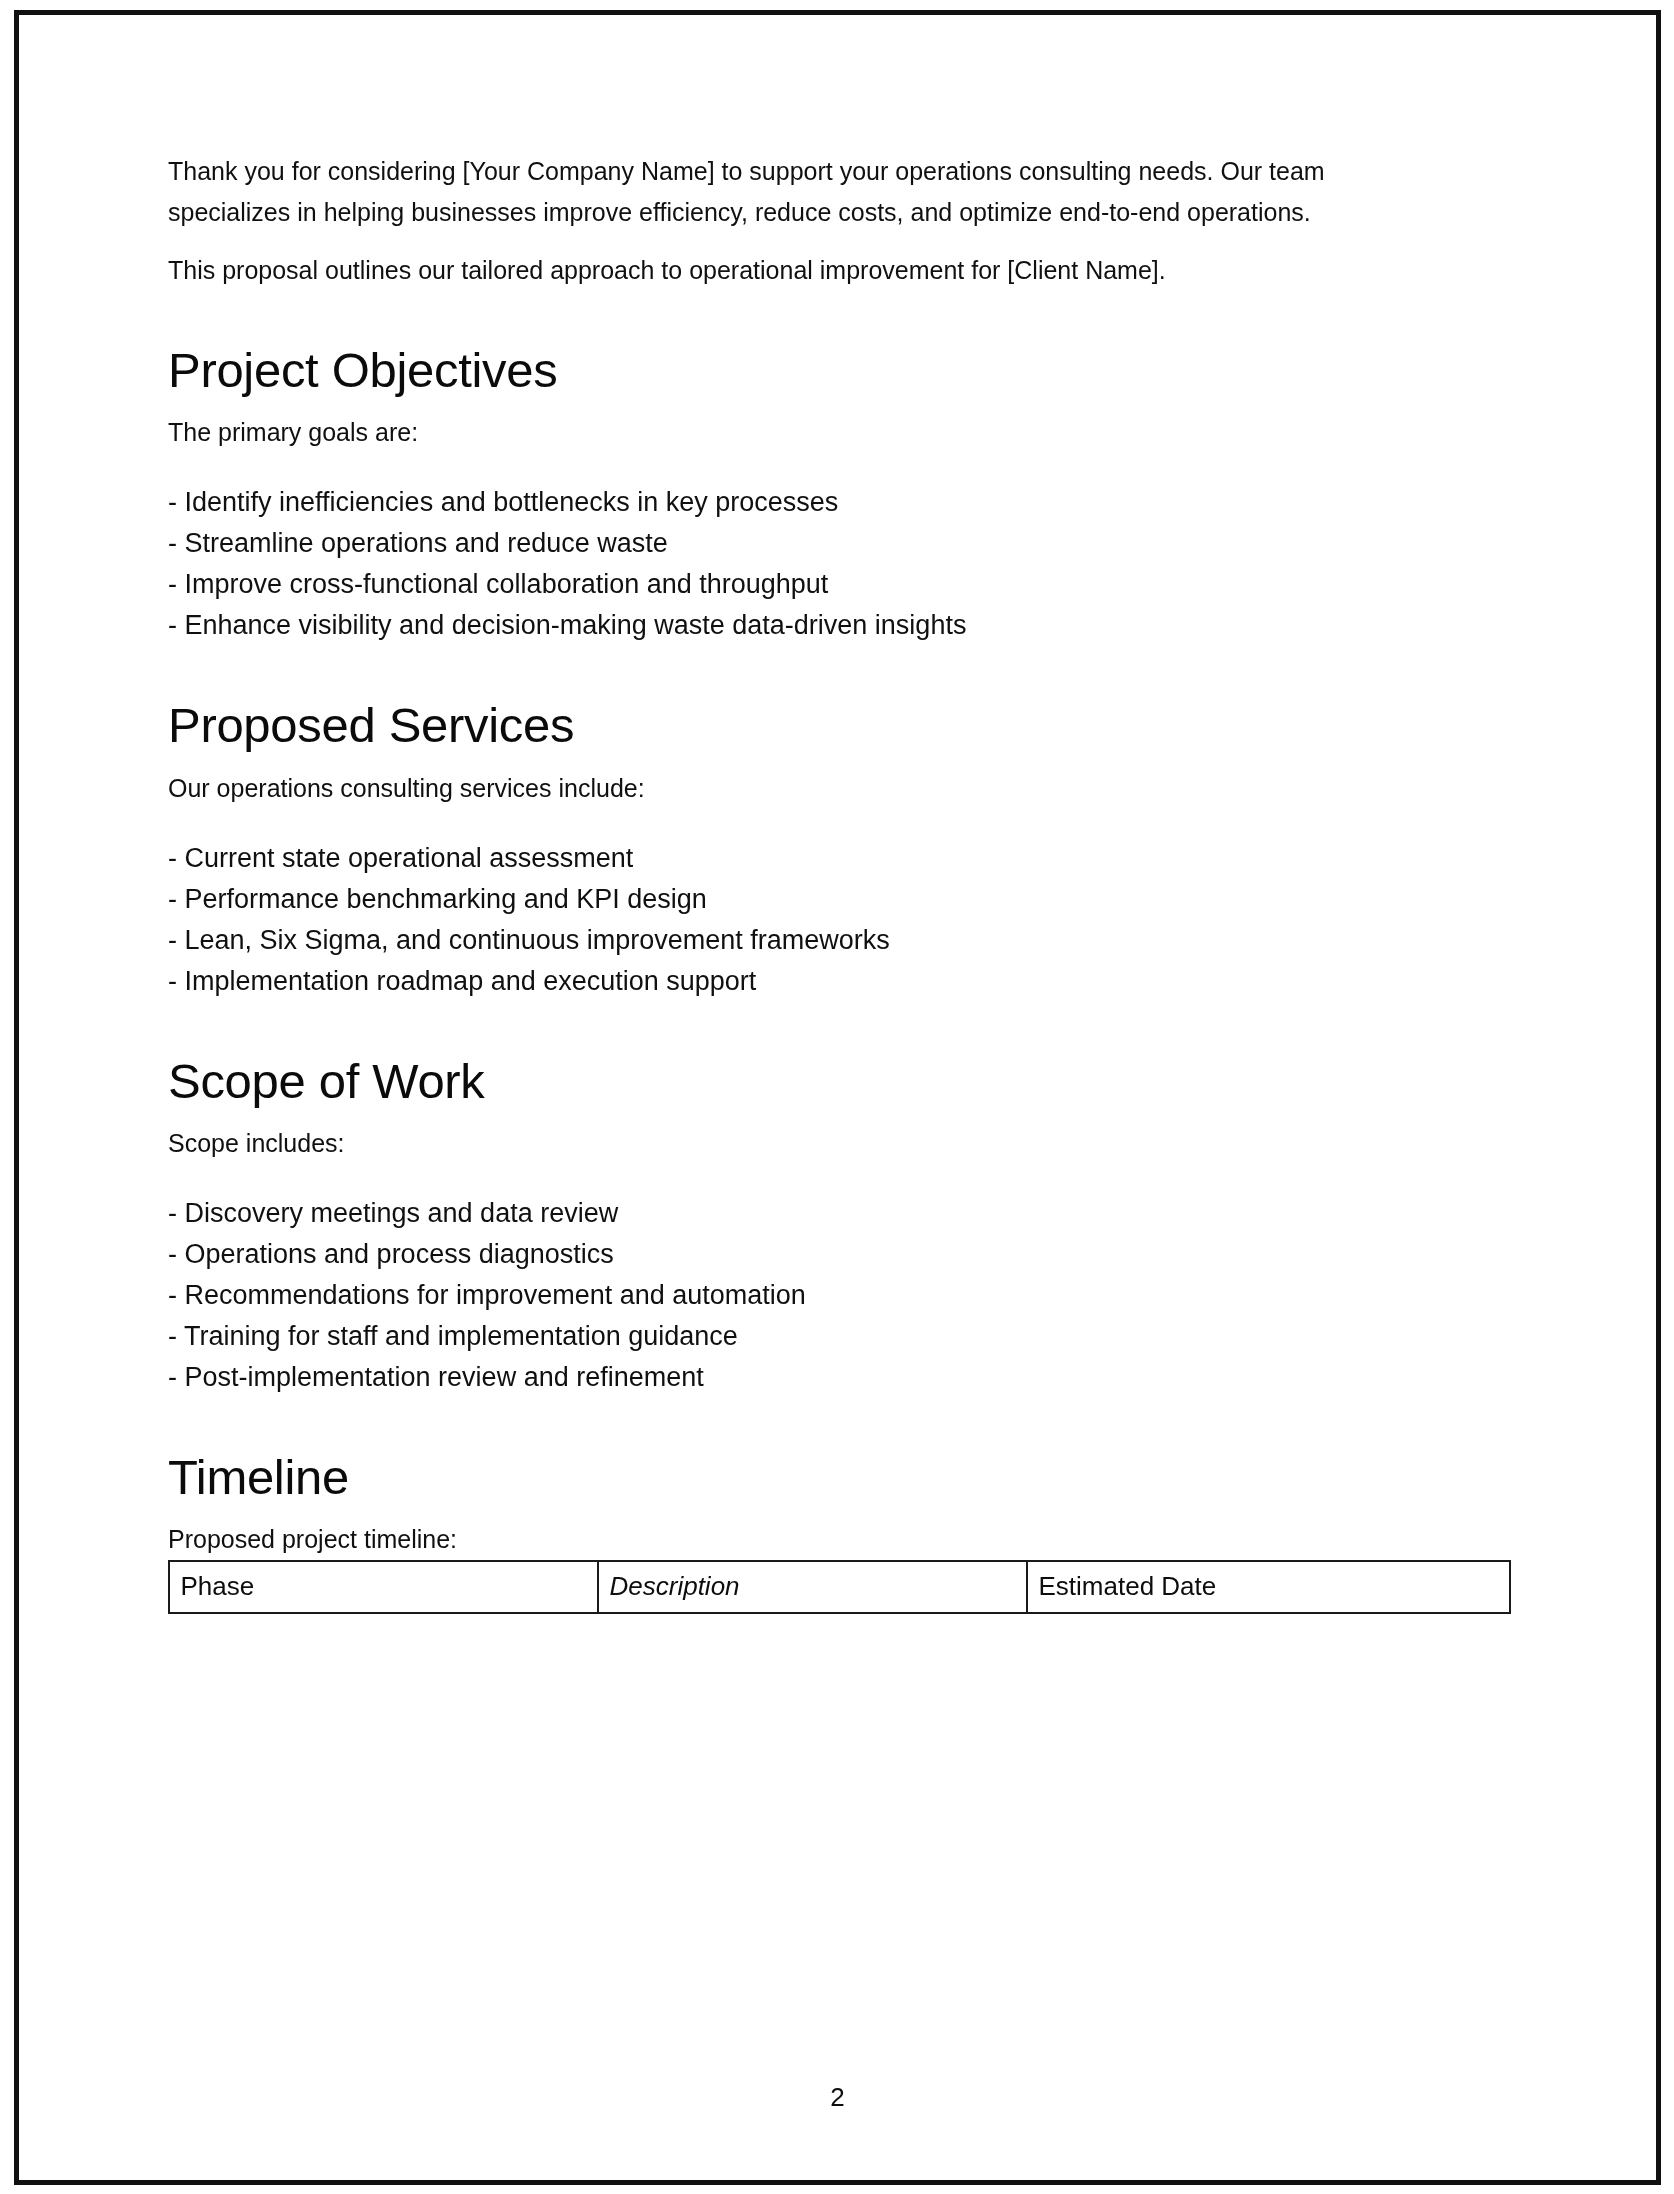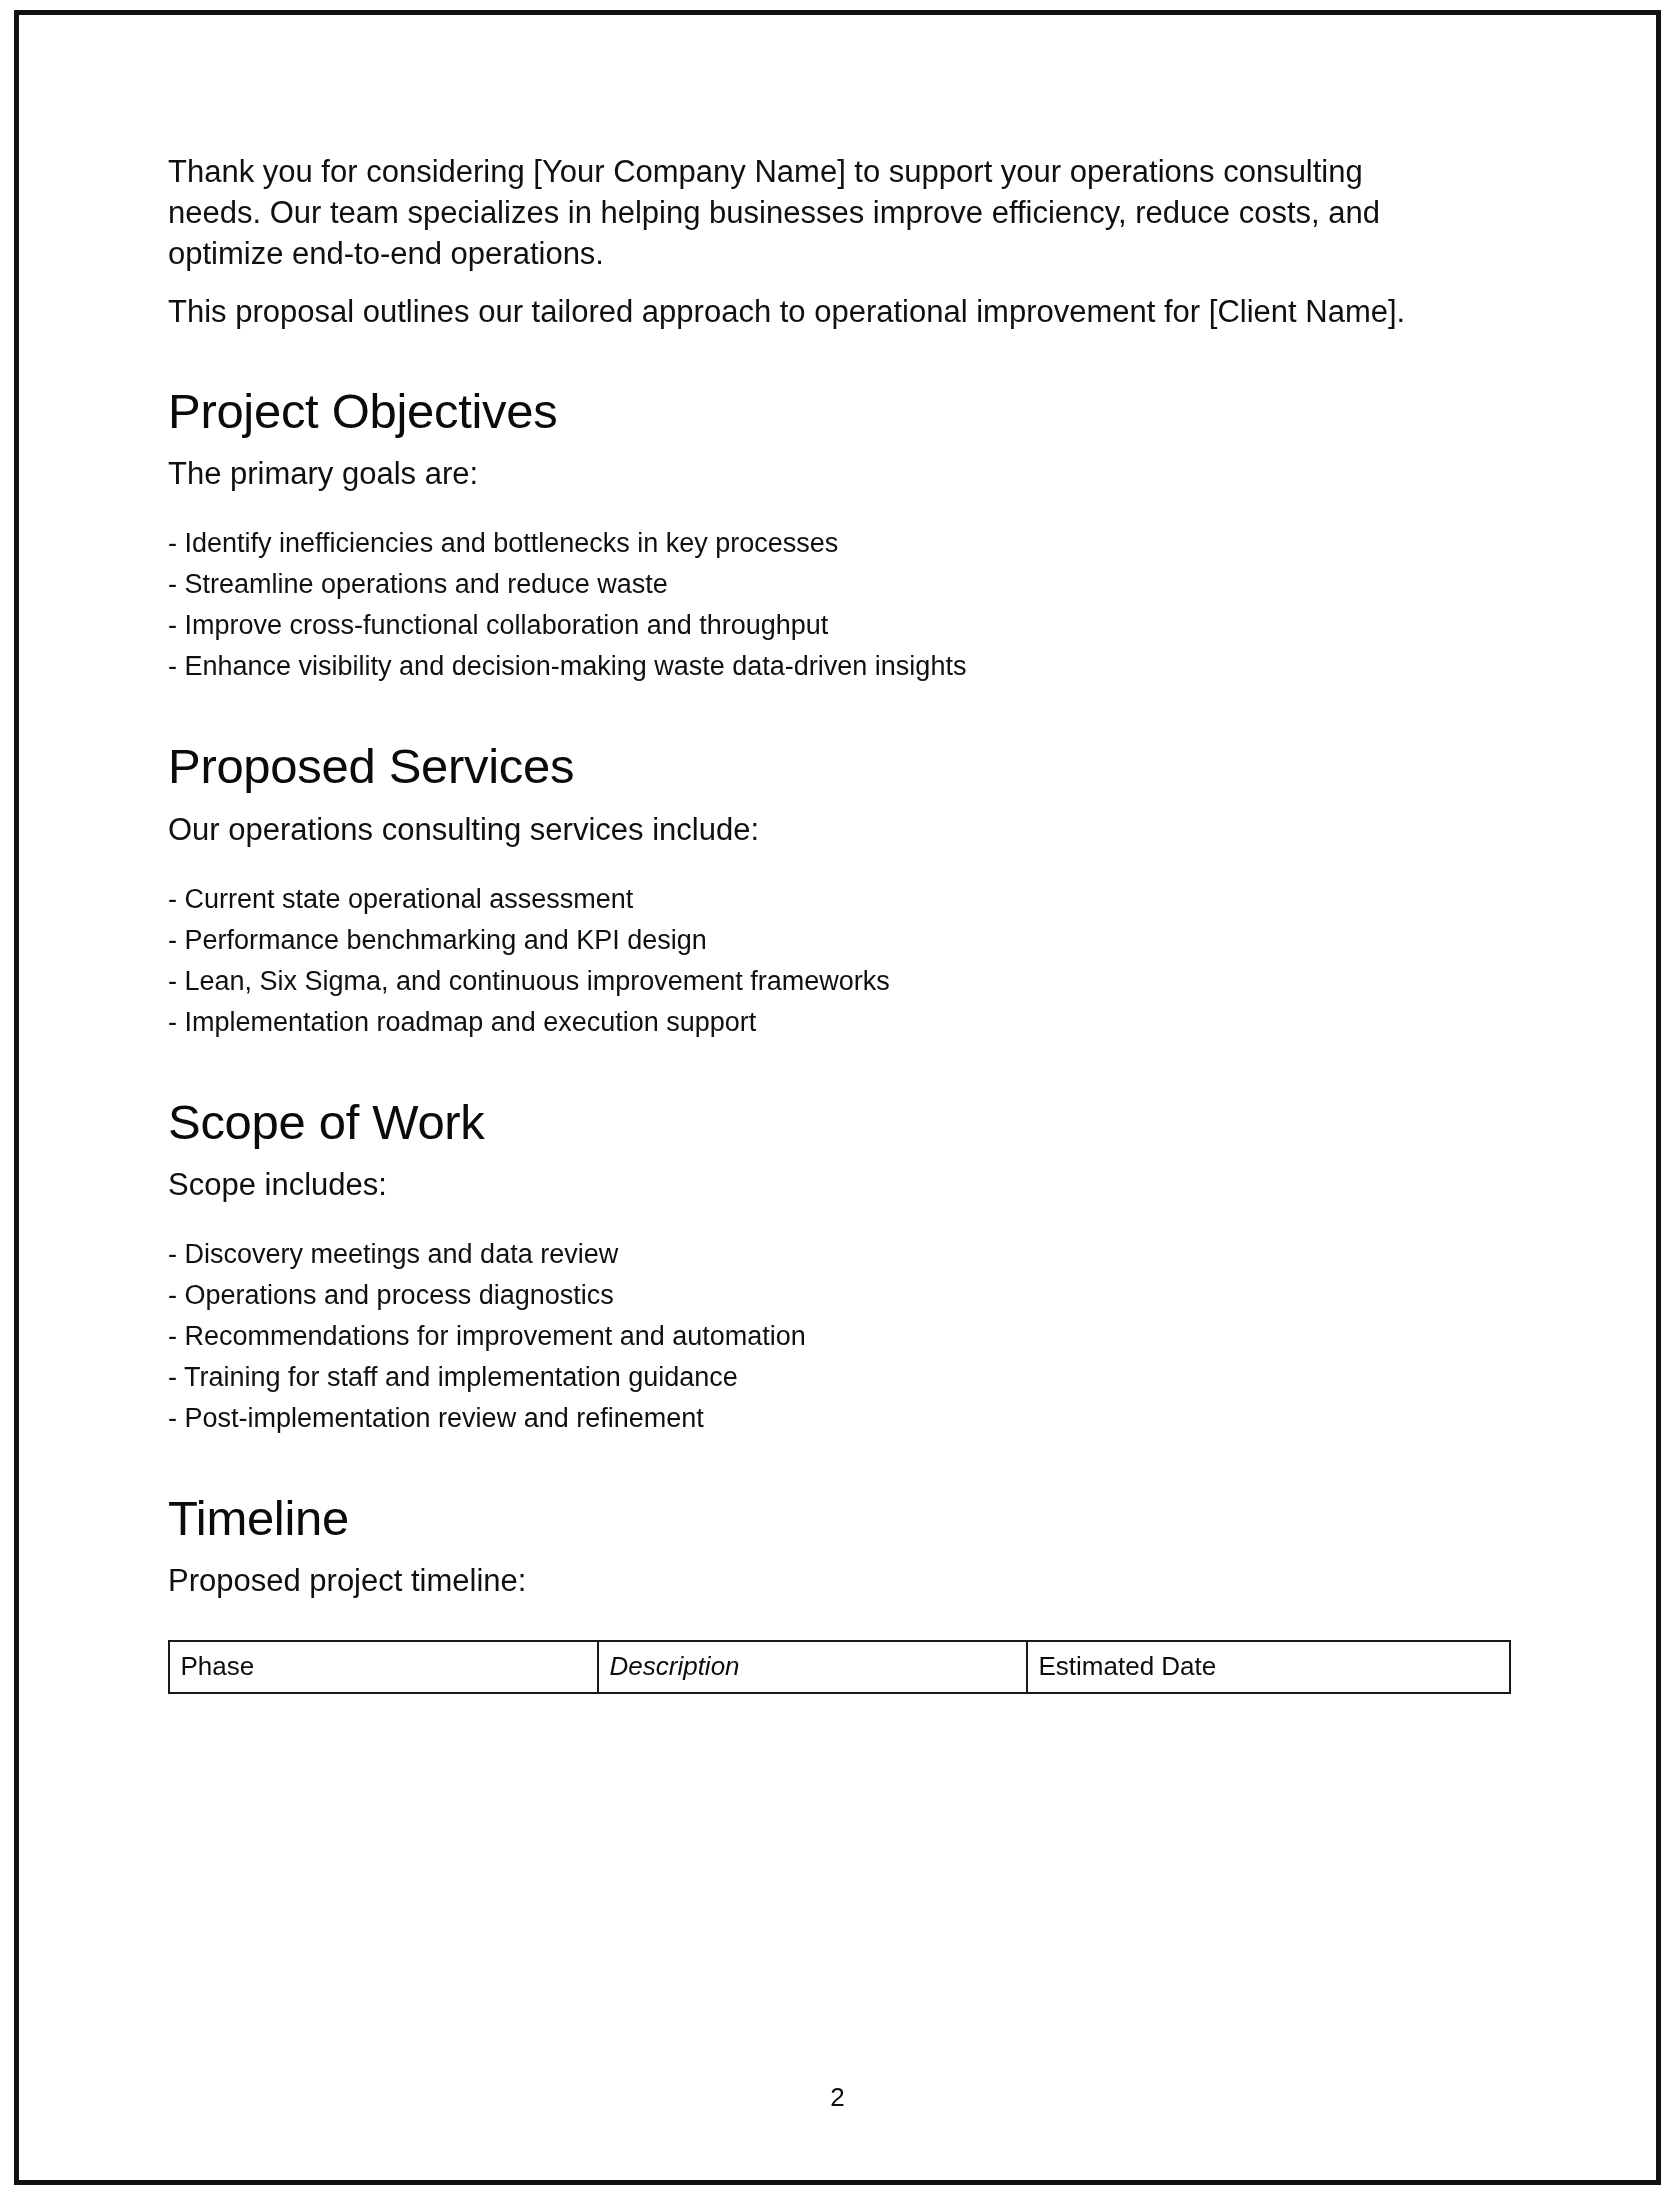--- a/index.html
+++ b/index.html
@@ -54,21 +54,21 @@
   }
 
   .section {
     margin-top: 54px;
   }
   .section.first {
     margin-top: 0;
   }
 
   p.body-text {
-    font-size: 31px;
+    font-size: 25px;
     line-height: 41px;
     margin: 0;
     color: #101010;
     max-width: 1282px;
   }
 
   p.body-text + p.body-text {
     margin-top: 17px;
   }
 
@@ -79,21 +79,20 @@
   }
   ul.dash-list li {
     font-size: 27px;
     line-height: 41px;
     color: #101010;
     white-space: nowrap;
   }
 
   
   .timeline-table {
-    margin-top: 39px;
     border-collapse: collapse;
     width: 1271px;
     table-layout: fixed;
     padding-left: 8px;
   }
   .timeline-table th {
     border: 2.6px solid #1a1a1a;
     text-align: left;
     font-weight: 400;
     font-size: 26px;

